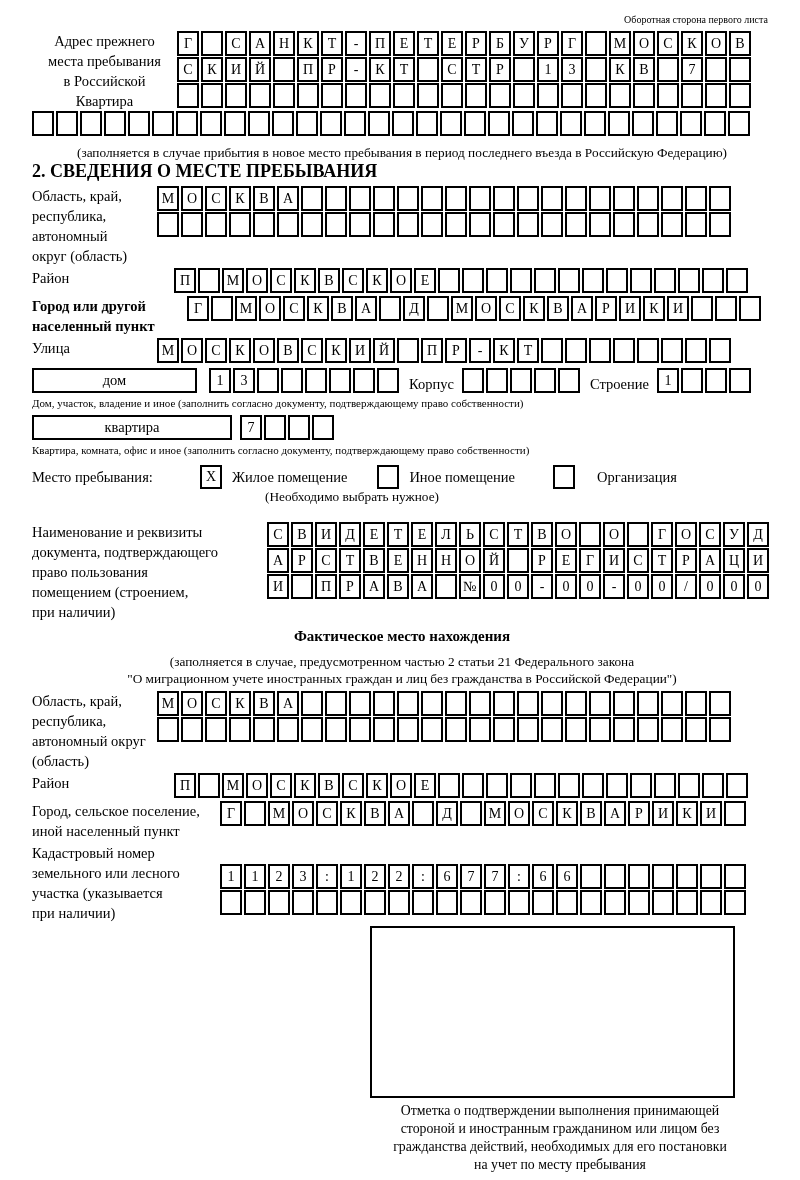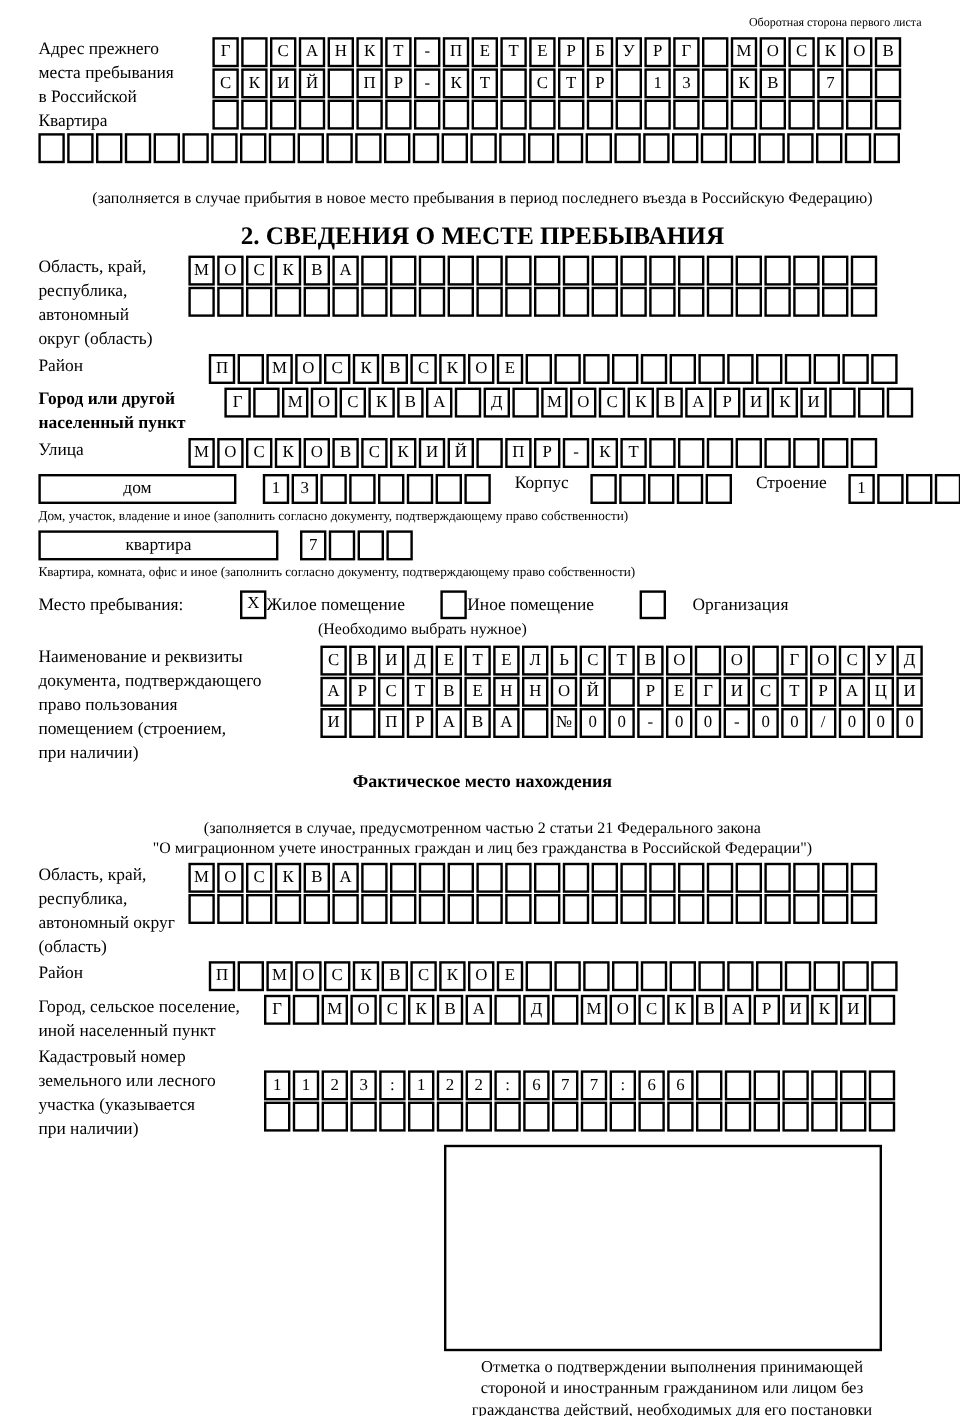--- a/index.html
+++ b/index.html
@@ -15,54 +15,54 @@
   .lline { white-space:nowrap; }
   .w145{ width:145px; } .w125{ width:125px; } .w142{ width:142px; }
   .w155{ width:155px;font-weight:bold; } .w188{ width:188px; } .w235{ width:235px; }
 
   .rows { display:flex; flex-direction:column; }
   .cells-row { display:flex; margin-bottom:1px; }
   .cell { flex:0 0 22px; width:22px; height:25px; border:2px solid #000;
           margin-right:2px; display:flex; align-items:center; justify-content:center;
           font-size:14px; }
 
-  .caption { font-size:13.3px; line-height:17px; text-align:center; margin-top:20px; }
+  .caption { font-size:13.3px; line-height:17px; text-align:center; margin-top:8px; }
   .caption-left { font-size:11px; line-height:17px; margin:2px 0 3px; }
-  .sec-title { text-align:center; font-weight:bold; font-size:21px; margin-top:11px; }
+  .sec-title { font-weight:bold; font-size:18px; margin-top:0; }
   .sub-title { text-align:center; font-weight:bold; font-size:15px; margin-top:6px; }
 
-  .house-row { display:flex; align-items:flex-start; margin-top:4px;gap:10px; }
+  .house-row { display:flex; align-items:flex-end; margin-top:4px; }
   .wide-box { height:25px; border:2px solid #000; display:flex; align-items:center;
               justify-content:center; font-size:14.5px; flex-shrink:0; }
   .house-box { width:165px; margin-right:12px; }
   .apt-box { width:200px; margin-right:8px; }
   .inline-lbl { font-size:14.5px; margin:0 8px; white-space:nowrap; }
 
   .stay { display:flex; align-items:center; font-size:14.5px; margin-top:6px; }
   .chk { flex:0 0 22px; width:22px; height:24px; border:2px solid #000;
          display:flex; align-items:center; justify-content:center; font-size:14px; }
-  .stay .opt-lbl { }
+  .stay .opt-lbl { margin-left:10px; }
   .stay-caption { width:300px; margin-left:170px; text-align:center;
                   font-size:13.3px; line-height:16px; }
 
   .cad-rows { margin-top:21px; }
 
   .big-box { width:365px; height:172px; border:2px solid #000;
              margin-left:338px; margin-top:3px; }
   .box-caption { width:424px; margin-left:316px; text-align:center;
                  font-size:13.8px; line-height:18px; margin-top:4px; }
 </style>
 </head>
 <body>
 
 <div class="page">
 
   <div class="note">Оборотная сторона первого листа</div>
 
-  <div class="field" style="margin-top:6px;">
+  <div class="field" style="margin-top:6px;text-align:center;">
     <div class="lbl w145">
         <div class="lline">Адрес прежнего</div>
         <div class="lline">места пребывания</div>
         <div class="lline">в Российской</div>
         <div class="lline">Квартира</div>
       </div>
     <div class="rows">
       <div class="cells-row">
           <span class="cell">Г</span>
           <span class="cell"></span>
@@ -380,21 +380,21 @@
     <span style="width:168px; flex-shrink:0;">Место пребывания:</span>
     <span class="chk">X</span>
     <span class="opt-lbl">Жилое помещение</span>
     <span class="chk" style="margin-left:30px;"></span>
     <span class="opt-lbl">Иное помещение</span>
     <span class="chk" style="margin-left:38px;"></span>
     <span class="opt-lbl" style="margin-left:22px;">Организация</span>
   </div>
   <div class="stay-caption">(Необходимо выбрать нужное)</div>
 
-  <div class="field" style="margin-top:6px;">
+  <div class="field" style="margin-top:17px;">
     <div class="lbl w235">
         <div class="lline">Наименование и реквизиты</div>
         <div class="lline">документа, подтверждающего</div>
         <div class="lline">право пользования</div>
         <div class="lline">помещением (строением,</div>
         <div class="lline">при наличии)</div>
       </div>
     <div class="rows">
       <div class="cells-row">
           <span class="cell">С</span>

